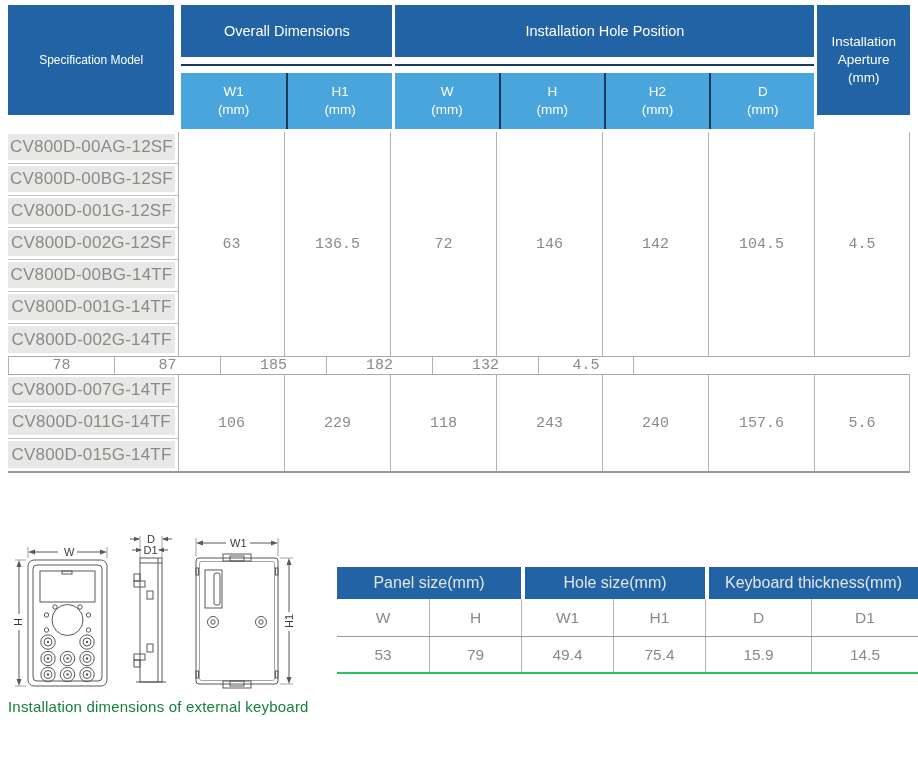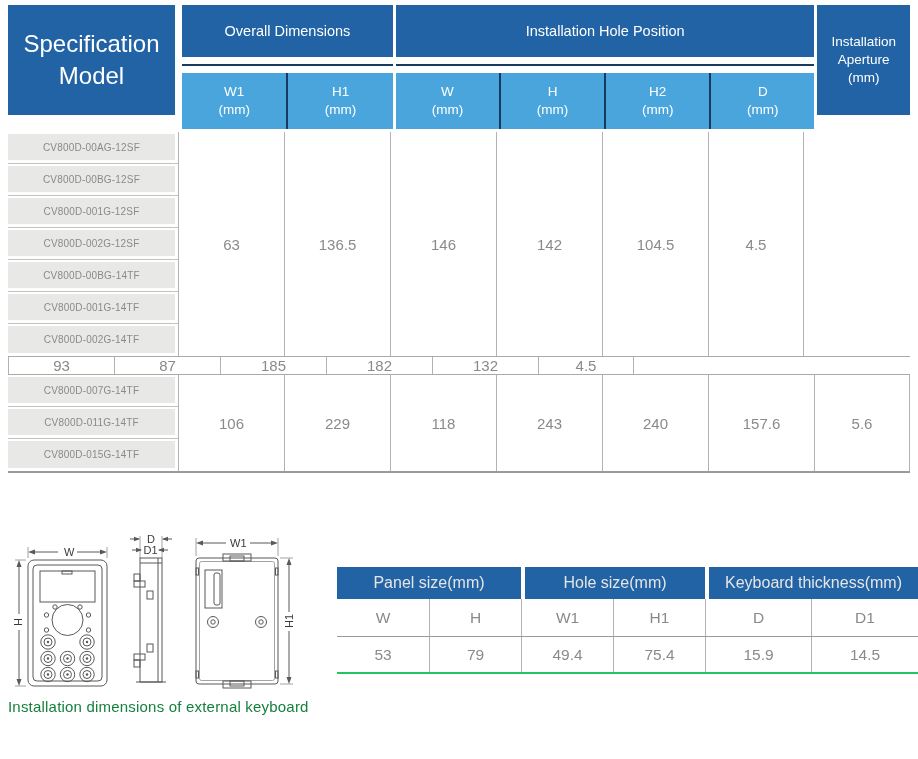--- a/index.html
+++ b/index.html
@@ -11,21 +11,21 @@
   }
   .page { padding: 5px 0 0 8px; }
 
   
   .spec-table { width: 902px; }
   .hdr { display: flex; }
   .cell-model-hdr {
     width: 167px; height: 110px; margin-right: 7px;
     background: #2163a4; color: #fff;
     display: flex; align-items: center; justify-content: center;
-    text-align: center; font-size: 24px; line-height: 1.35;
+    text-align: center; font-size: 12px; line-height: 1.35;
     padding: 0 18px;
   }
   .grpcol { display: flex; flex-direction: column; gap: 7px; }
   .grpcol-od  { width: 212px; }
   .grpcol-ihp { width: 421px; margin-left: 3px; }
   .grp {
     height: 52px; background: #2163a4; color: #fff; font-size: 14.5px;
     display: flex; align-items: center; justify-content: center;
   }
   .navyline { height: 2px; background: #173a5e; }
@@ -44,28 +44,28 @@
   }
 
   .data-area { margin-top: 3px; border-bottom: 2px solid #9a9a9a; }
   .group-row { display: flex; }
   .group-row + .group-row { border-top: 1px solid #aaaaaa; }
   .model-col { width: 170px; }
   .model-row { height: 32px; position: relative; }
   .model-row.sep { border-bottom: 1px solid #c2c2c0; }
   .model-blk {
     position: absolute; left: 0; right: 3px; top: 2px; bottom: 3px;
-    background: #e8e8e6; color: #8a8a8a; font-size: 10px;
+    background: #e8e8e6; color: #8a8a8a; font-size: 17px;
     display: flex; align-items: center; justify-content: center;
     letter-spacing: 0.2px; white-space: nowrap;
   }
   .val {
     width: 106px; border-left: 1px solid #b3b3b3;
     display: flex; align-items: center; justify-content: center;
-    color: #8a8a8a; font-size: 15px;
+    color: #8a8a8a; font-size: 15px; font-family: Liberation Mono, monospace;
   }
   .val-ap { width: 96px; border-right: 1px solid #b3b3b3; }
 
   
   .kb-section { display: flex; margin-top: 57px; }
   .diagram-col { width: 330px; }
   .kb-caption { font-size: 15px; color: #15803d; margin-top: 6px; letter-spacing: 0.2px; }
 
   .kb-table { width: 581px; margin-top: 37px; }
   .kb-hdr { display: flex; height: 32px; }
@@ -166,28 +166,29 @@
             </div>
           <div class="model-row sep">
               <div class="model-blk">CV800D-001G-14TF</div>
             </div>
           <div class="model-row">
               <div class="model-blk">CV800D-002G-14TF</div>
             </div>
         </div>
         <div class="val">63</div>
         <div class="val">136.5</div>
+        <div class="val">72</div>
         <div class="val">146</div>
         <div class="val">142</div>
         <div class="val">104.5</div>
         <div class="val val-ap">4.5</div>
       </div>
 
       <div class="group-row">
-        <div class="val">93</div>
+        <div class="val">78</div>
         <div class="val">87</div>
         <div class="val">185</div>
         <div class="val">182</div>
         <div class="val">132</div>
         <div class="val val-ap">4.5</div>
       </div>
 
       <div class="group-row">
         <div class="model-col">
           <div class="model-row sep">

